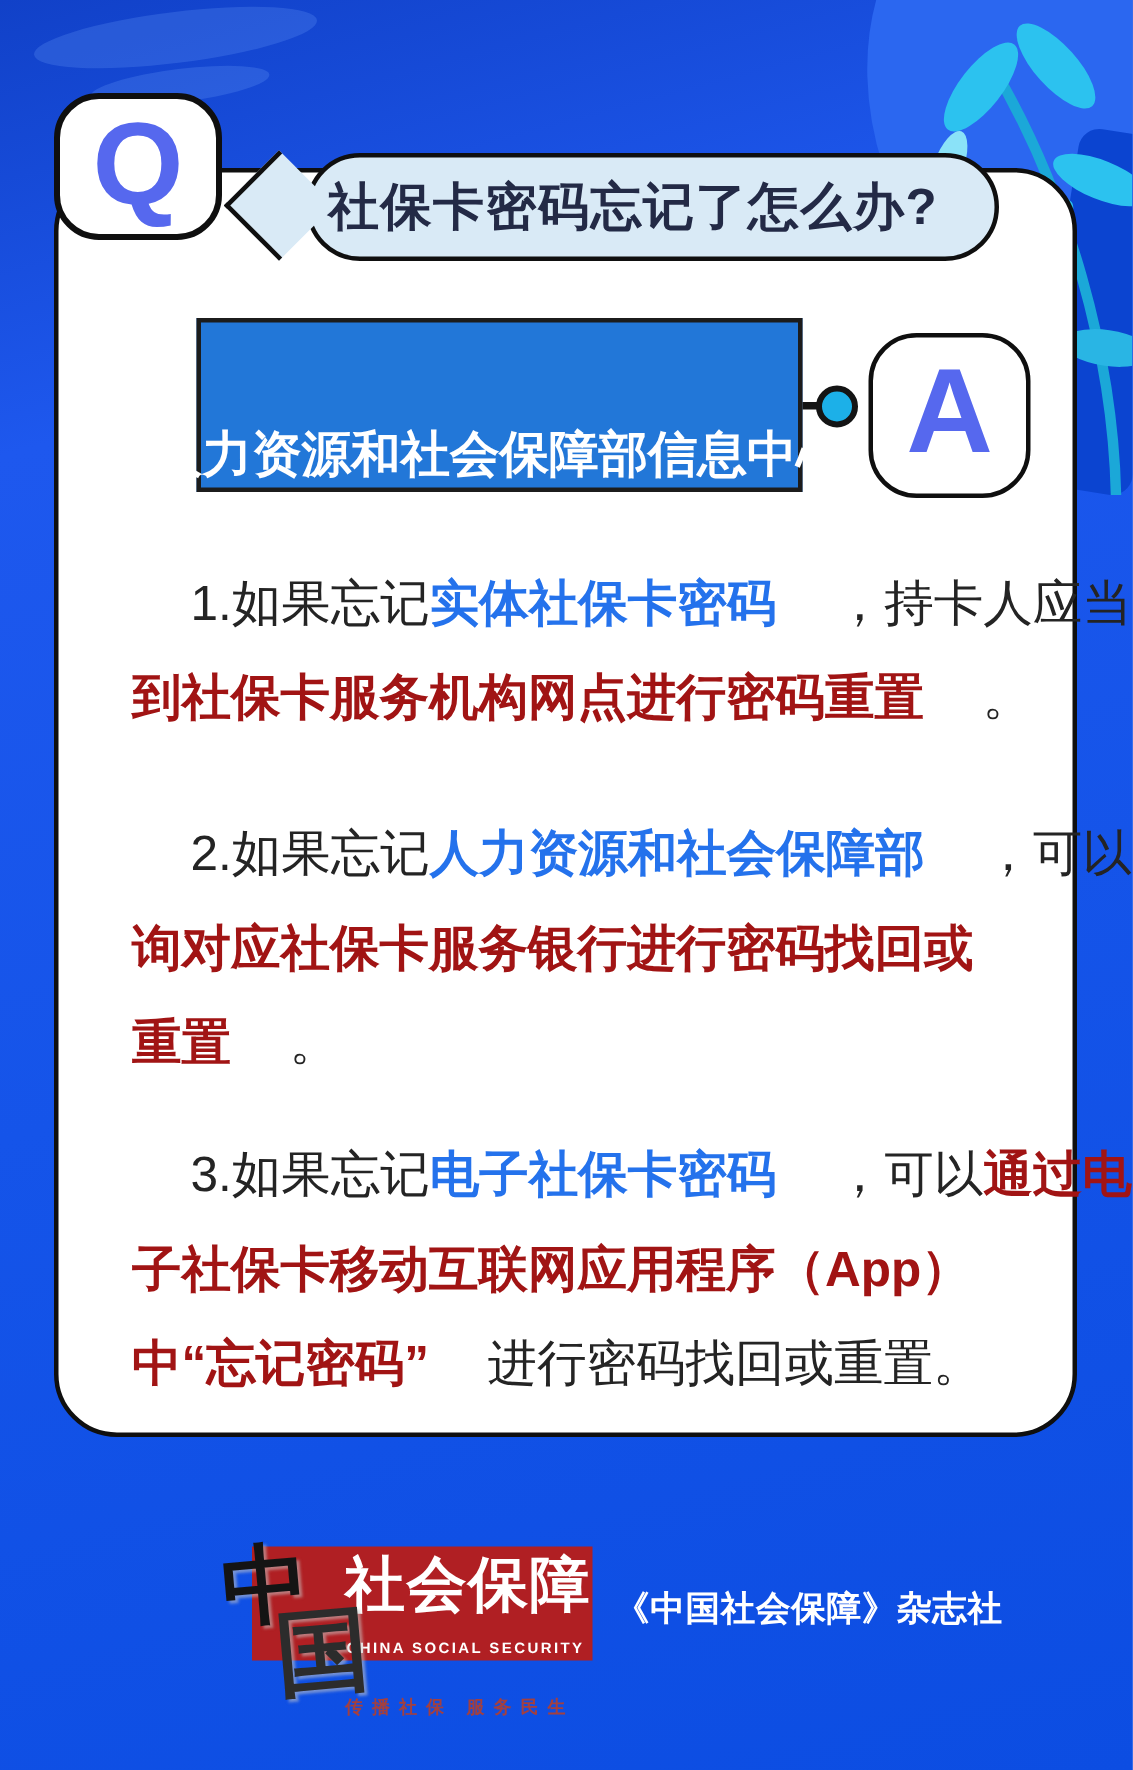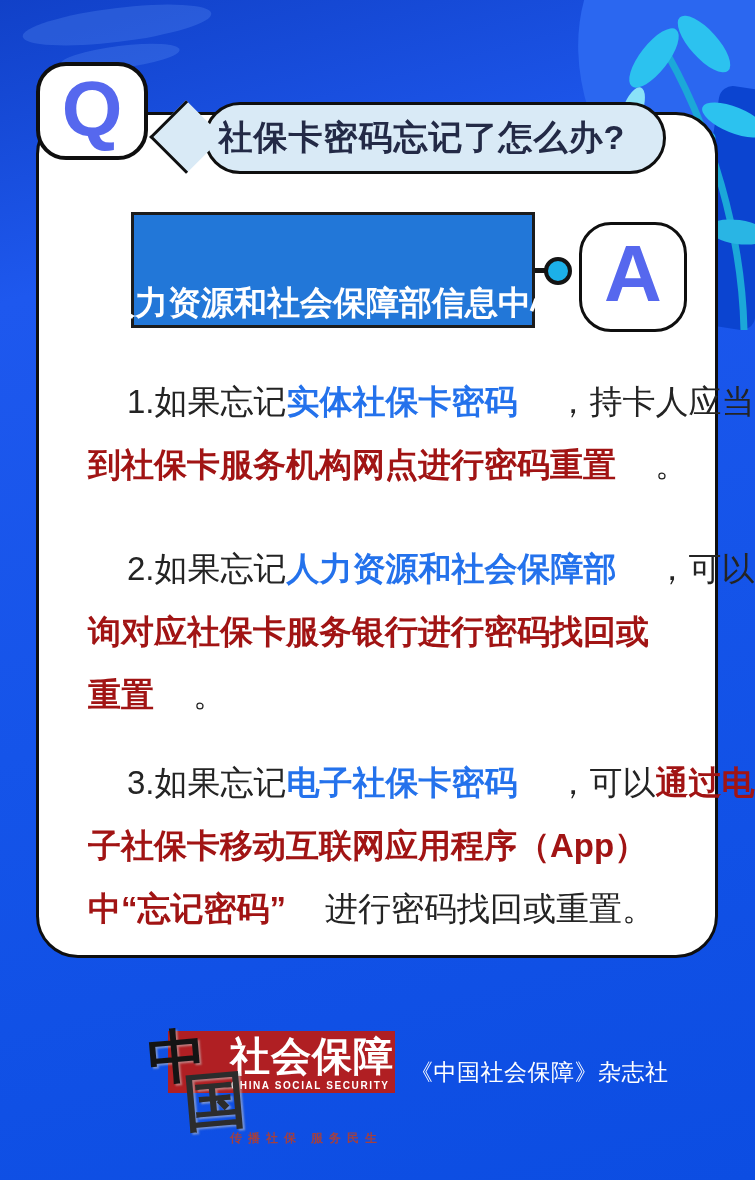--- a/index.html
+++ b/index.html
@@ -69,35 +69,35 @@
   .seg-blue{color:#2472ec;font-weight:700;}
   .seg-red{color:#a11414;font-weight:700;}
   
   .logo-callig{
     position:absolute;left:148px;top:1020px;width:118px;height:120px;transform:rotate(-5deg);
     font-family:"Liberation Serif",serif;font-weight:700;color:#141414;z-index:3;
     text-shadow:2px 2px 2px rgba(200,200,200,.55);
   }
   .callig-1{position:absolute;left:2px;top:-4px;font-size:58px;}
   .callig-2{position:absolute;left:34px;top:40px;font-size:62px;color:#2c2c2c;}
-  .logo-box{position:absolute;left:168px;top:1031px;width:227px;height:62px;background:#b01f23;z-index:2;}
+  .logo-box{position:absolute;left:168px;top:1031px;width:227px;height:76px;background:#b01f23;z-index:2;}
   .logo-title{
     position:absolute;left:62px;top:-2px;font-family:"Liberation Serif",serif;
     font-size:40px;font-weight:700;color:#ffffff;white-space:nowrap;letter-spacing:1px;
   }
   .logo-sub{
     position:absolute;left:63px;bottom:2px;font-size:10px;font-weight:700;color:#ffffff;
     letter-spacing:1.6px;white-space:nowrap;
   }
   .logo-slogan{
     position:absolute;left:230px;top:1094px;font-family:"Liberation Serif",serif;
     font-size:12px;font-weight:700;color:#a34040;letter-spacing:6px;white-space:nowrap;z-index:2;margin-top:36px;
   }
   .publisher{
-    position:absolute;left:410px;top:1057px;font-size:23px;font-weight:400;color:#ffffff;
+    position:absolute;left:410px;top:1057px;font-size:23px;font-weight:700;color:#ffffff;
     letter-spacing:0.5px;white-space:nowrap;z-index:2;
   }
 </style>
 </head>
 <body>
 
 <div class="stage">
 
   <div class="streak streak1"></div>
   <div class="streak streak2"></div>

